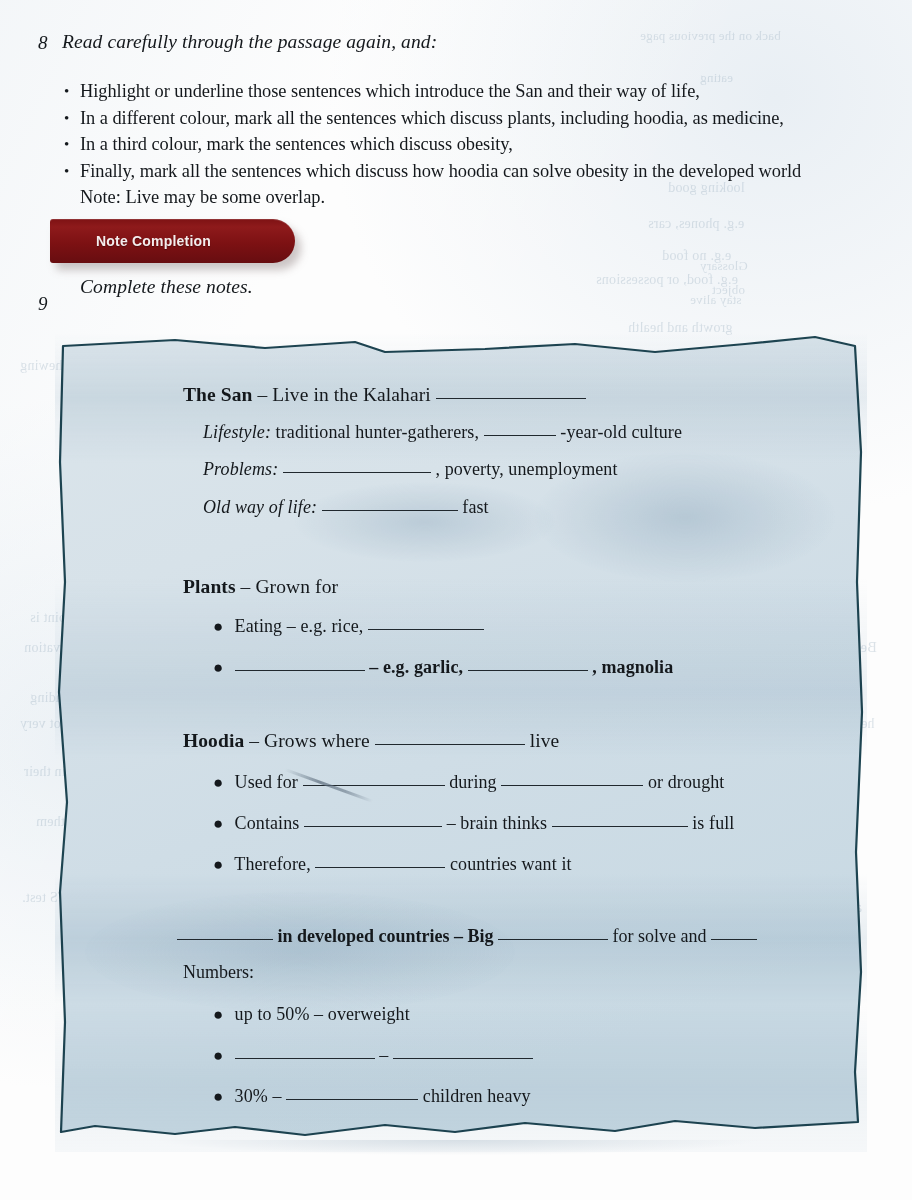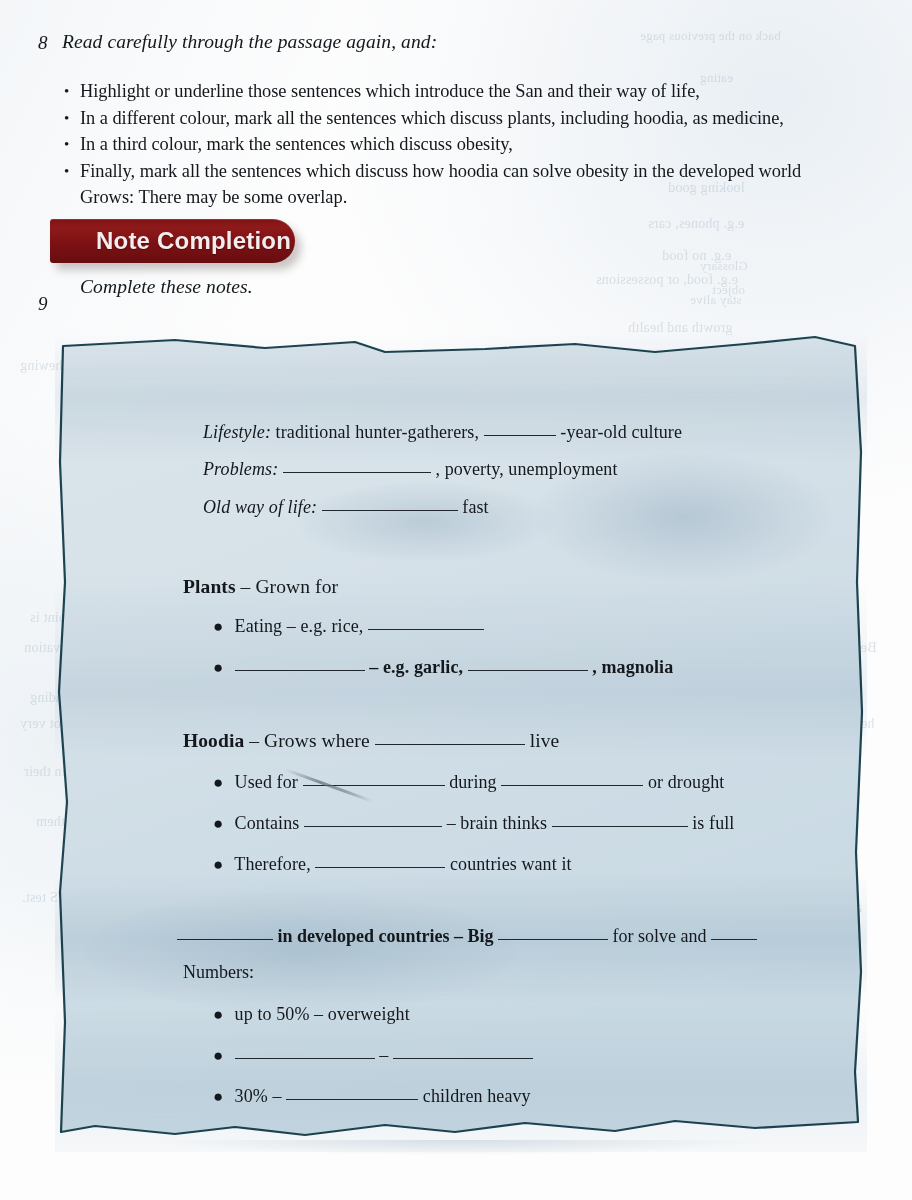--- a/index.html
+++ b/index.html
@@ -114,21 +114,21 @@
     border-radius: 3px 22px 22px 3px;
     background:
       linear-gradient(180deg, #7e1214 0%, #8e1a1b 18%, #7d1113 55%, #670d10 100%);
     display: flex;
     align-items: center;
     box-shadow: inset 0 1px 0 rgba(255,255,255,0.14);
   }
   .banner-label {
     color: #f4eded;
     font-family: "Liberation Sans", sans-serif;
-    font-size: 24px;
+    font-size: 14px;
     font-weight: bold;
     letter-spacing: 0.2px;
     margin-left: 46px;
     text-shadow: 0 1px 1px rgba(0,0,0,0.35);
   }
 
   
   .paper-wrap {
     position: absolute;
     left: 55px;
@@ -295,21 +295,21 @@
       <span class="txt">In a different colour, mark all the sentences which discuss plants, including hoodia, as medicine,</span>
     </div>
     <div class="row">
       <span class="dot">•</span>
       <span class="txt">In a third colour, mark the sentences which discuss obesity,</span>
     </div>
     <div class="row">
       <span class="dot">•</span>
       <span class="txt">Finally, mark all the sentences which discuss how hoodia can solve obesity in the developed world</span>
     </div>
-    <div class="note-line">Grows: There may be some overlap.</div>
+    <div class="note-line">Note: Live may be some overlap.</div>
   </div>
 
   <div class="banner-wrap">
     <div class="banner-shadow"></div>
     <div class="banner">
       <span class="banner-label">Note Completion</span>
     </div>
   </div>
 
   <div class="q-num" style="left:38px; top:294px;">9</div>
@@ -334,20 +334,25 @@
            L 10 690 L 5 560 L 12 470 L 4 360 L 10 250 L 5 130 Z" fill="url(#paperGrad)" stroke="#1d4451" stroke-width="2.2" stroke-linejoin="round"></path>
     </svg>
 
     <div class="paper-shade"></div>
     <div class="smudge" style="left:240px; top:150px; width:260px; height:80px; background:radial-gradient(ellipse at center, rgba(150,176,196,0.30) 0%, rgba(255,255,255,0) 72%);"></div>
     <div class="smudge" style="left:480px; top:120px; width:300px; height:130px; background:radial-gradient(ellipse at center, rgba(146,172,193,0.32) 0%, rgba(255,255,255,0) 72%);"></div>
     <div class="smudge" style="left:30px; top:560px; width:430px; height:120px; background:radial-gradient(ellipse at center, rgba(152,178,197,0.22) 0%, rgba(255,255,255,0) 75%);"></div>
 
     <div class="paper-content">
 
+      <div class="ln sec-head" style="left:128px; top:52px;">
+        <span>The San</span>
+        <span class="rest">– Live in the Kalahari</span>
+        <span class="blank" style="width:150px"></span>
+      </div>
 
       <div class="ln sub" style="left:148px; top:90px;">
         <span class="lab">Lifestyle:</span>
         <span>traditional hunter-gatherers,</span>
         <span class="blank" style="width:72px"></span>
         <span>-year-old culture</span>
       </div>
 
       <div class="ln sub" style="left:148px; top:127px;">
         <span class="lab">Problems:</span>

